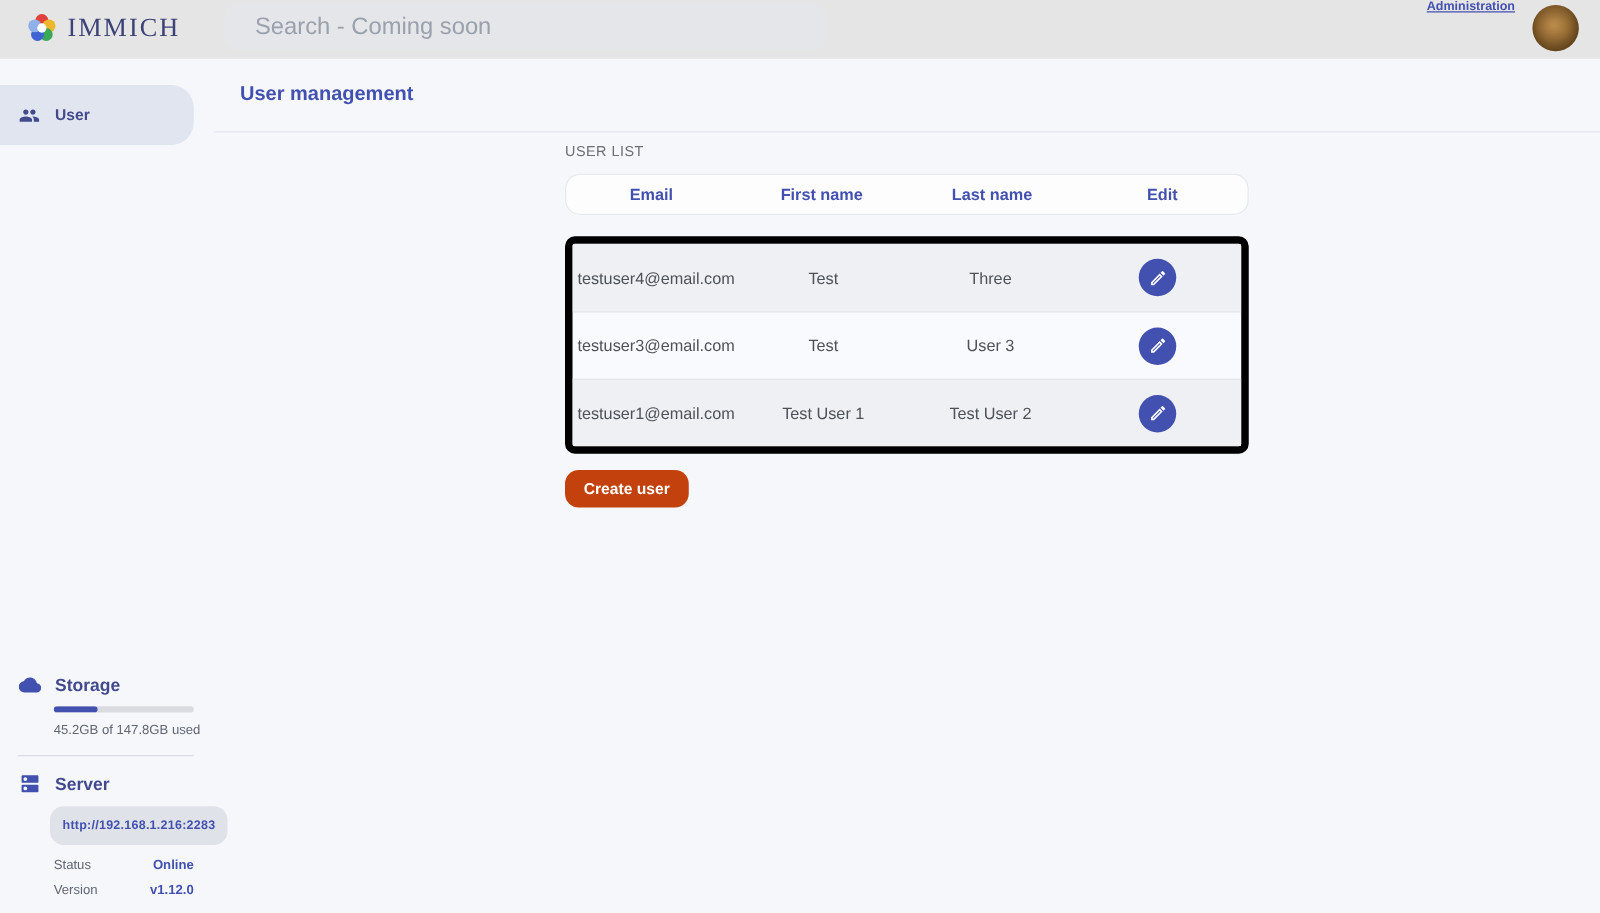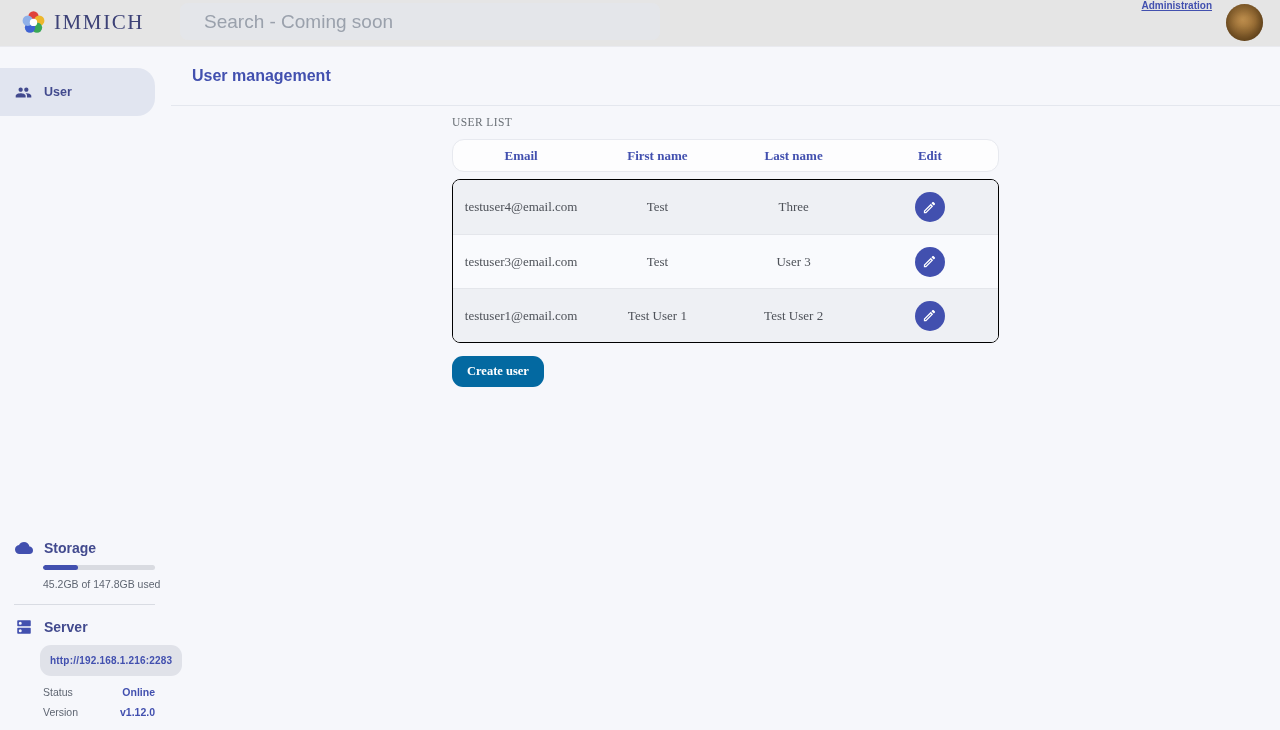--- a/index.html
+++ b/index.html
@@ -77,46 +77,46 @@
   .kv-label { font-size:10.5px; color:#5f6672; }
   .kv-value { font-size:10.5px; font-weight:700; color:#4250af; }
 
   
   .page-header {
     height:59px; border-bottom:1px solid #e4e7ee;
     display:flex; align-items:center; padding-left:21px;
   }
   .page-title { font-size:16px; font-weight:600; color:#4250af; }
 
-  .content { padding:10px 0 0 281px;font-family:Liberation Serif, serif; }
+  .content { padding:10px 0 0 281px; }
   .section-title { font-size:11.5px; color:#6a7076; letter-spacing:.4px; }
 
   .table { width:547px; }
   .thead {
     margin-top:11px; height:33px; background:#fdfdfe;
     border:1px solid #e7e9ef; border-radius:12px;
     display:grid; grid-template-columns:repeat(4,1fr); align-items:center;
   }
   .th { text-align:center; font-size:13px; font-weight:600; color:#4250af; }
   .tbody {
-    margin-top:7px; border:1px solid #000000; border-radius:8px;
+    margin-top:17px; border:6px solid #000000; border-radius:8px;
     overflow:hidden; background:#f9fafd;
   }
   .trow {
     height:54px; display:grid; grid-template-columns:repeat(4,1fr); align-items:center;
   }
   .trow:nth-child(odd) { background:#eef0f4; }
   .trow + .trow { border-top:1px solid #e4e6eb; }
   .td { text-align:center; font-size:13px; color:#4d5158; }
   .edit-btn {
     width:30px; height:30px; border-radius:50%; background:#4250af; border:none;
     display:inline-flex; align-items:center; justify-content:center; cursor:pointer;
   }
   .create-btn {
-    margin-top:13px; background:#0369a1; color:#ffffff; border:none;
+    margin-top:13px; background:#c2410c; color:#ffffff; border:none;
     border-radius:11px; padding:8px 15px; font-size:12.5px; font-weight:700;
     font-family:inherit; cursor:pointer;
   }
 </style>
 </head>
 <body>
 
 <header class="topbar">
   <div class="brand">
     <svg class="brand-logo" viewBox="0 0 24 24">

